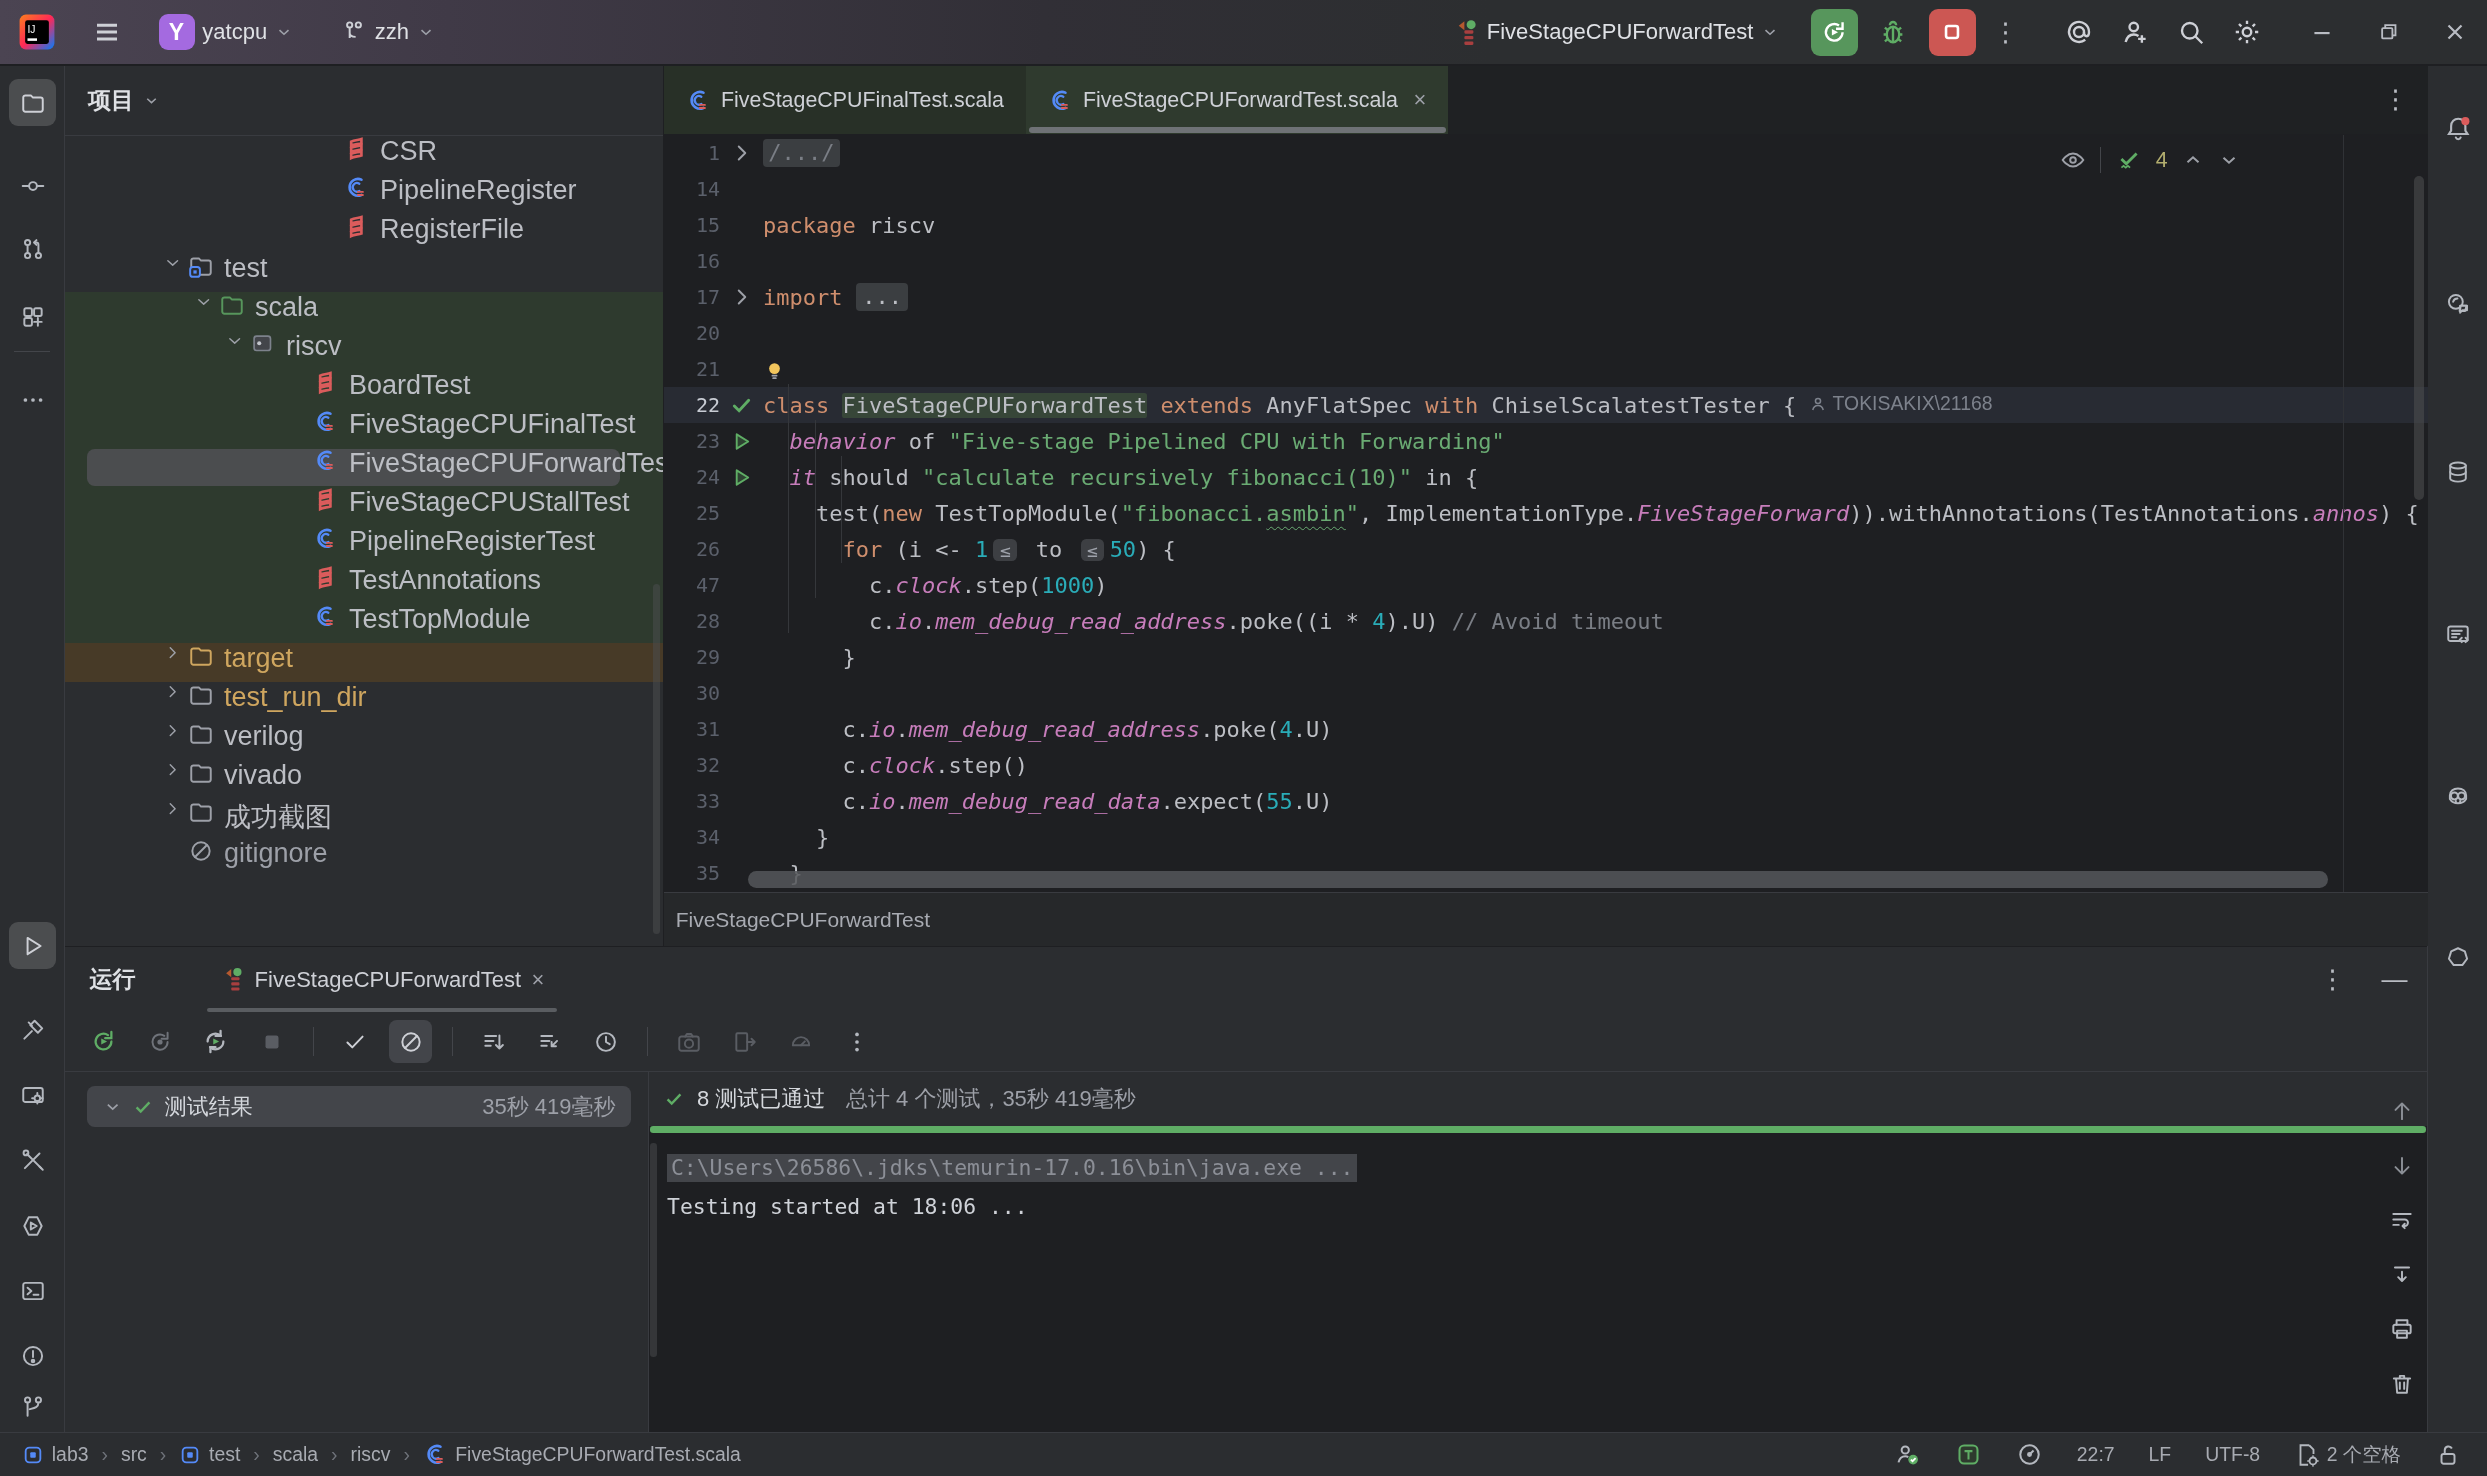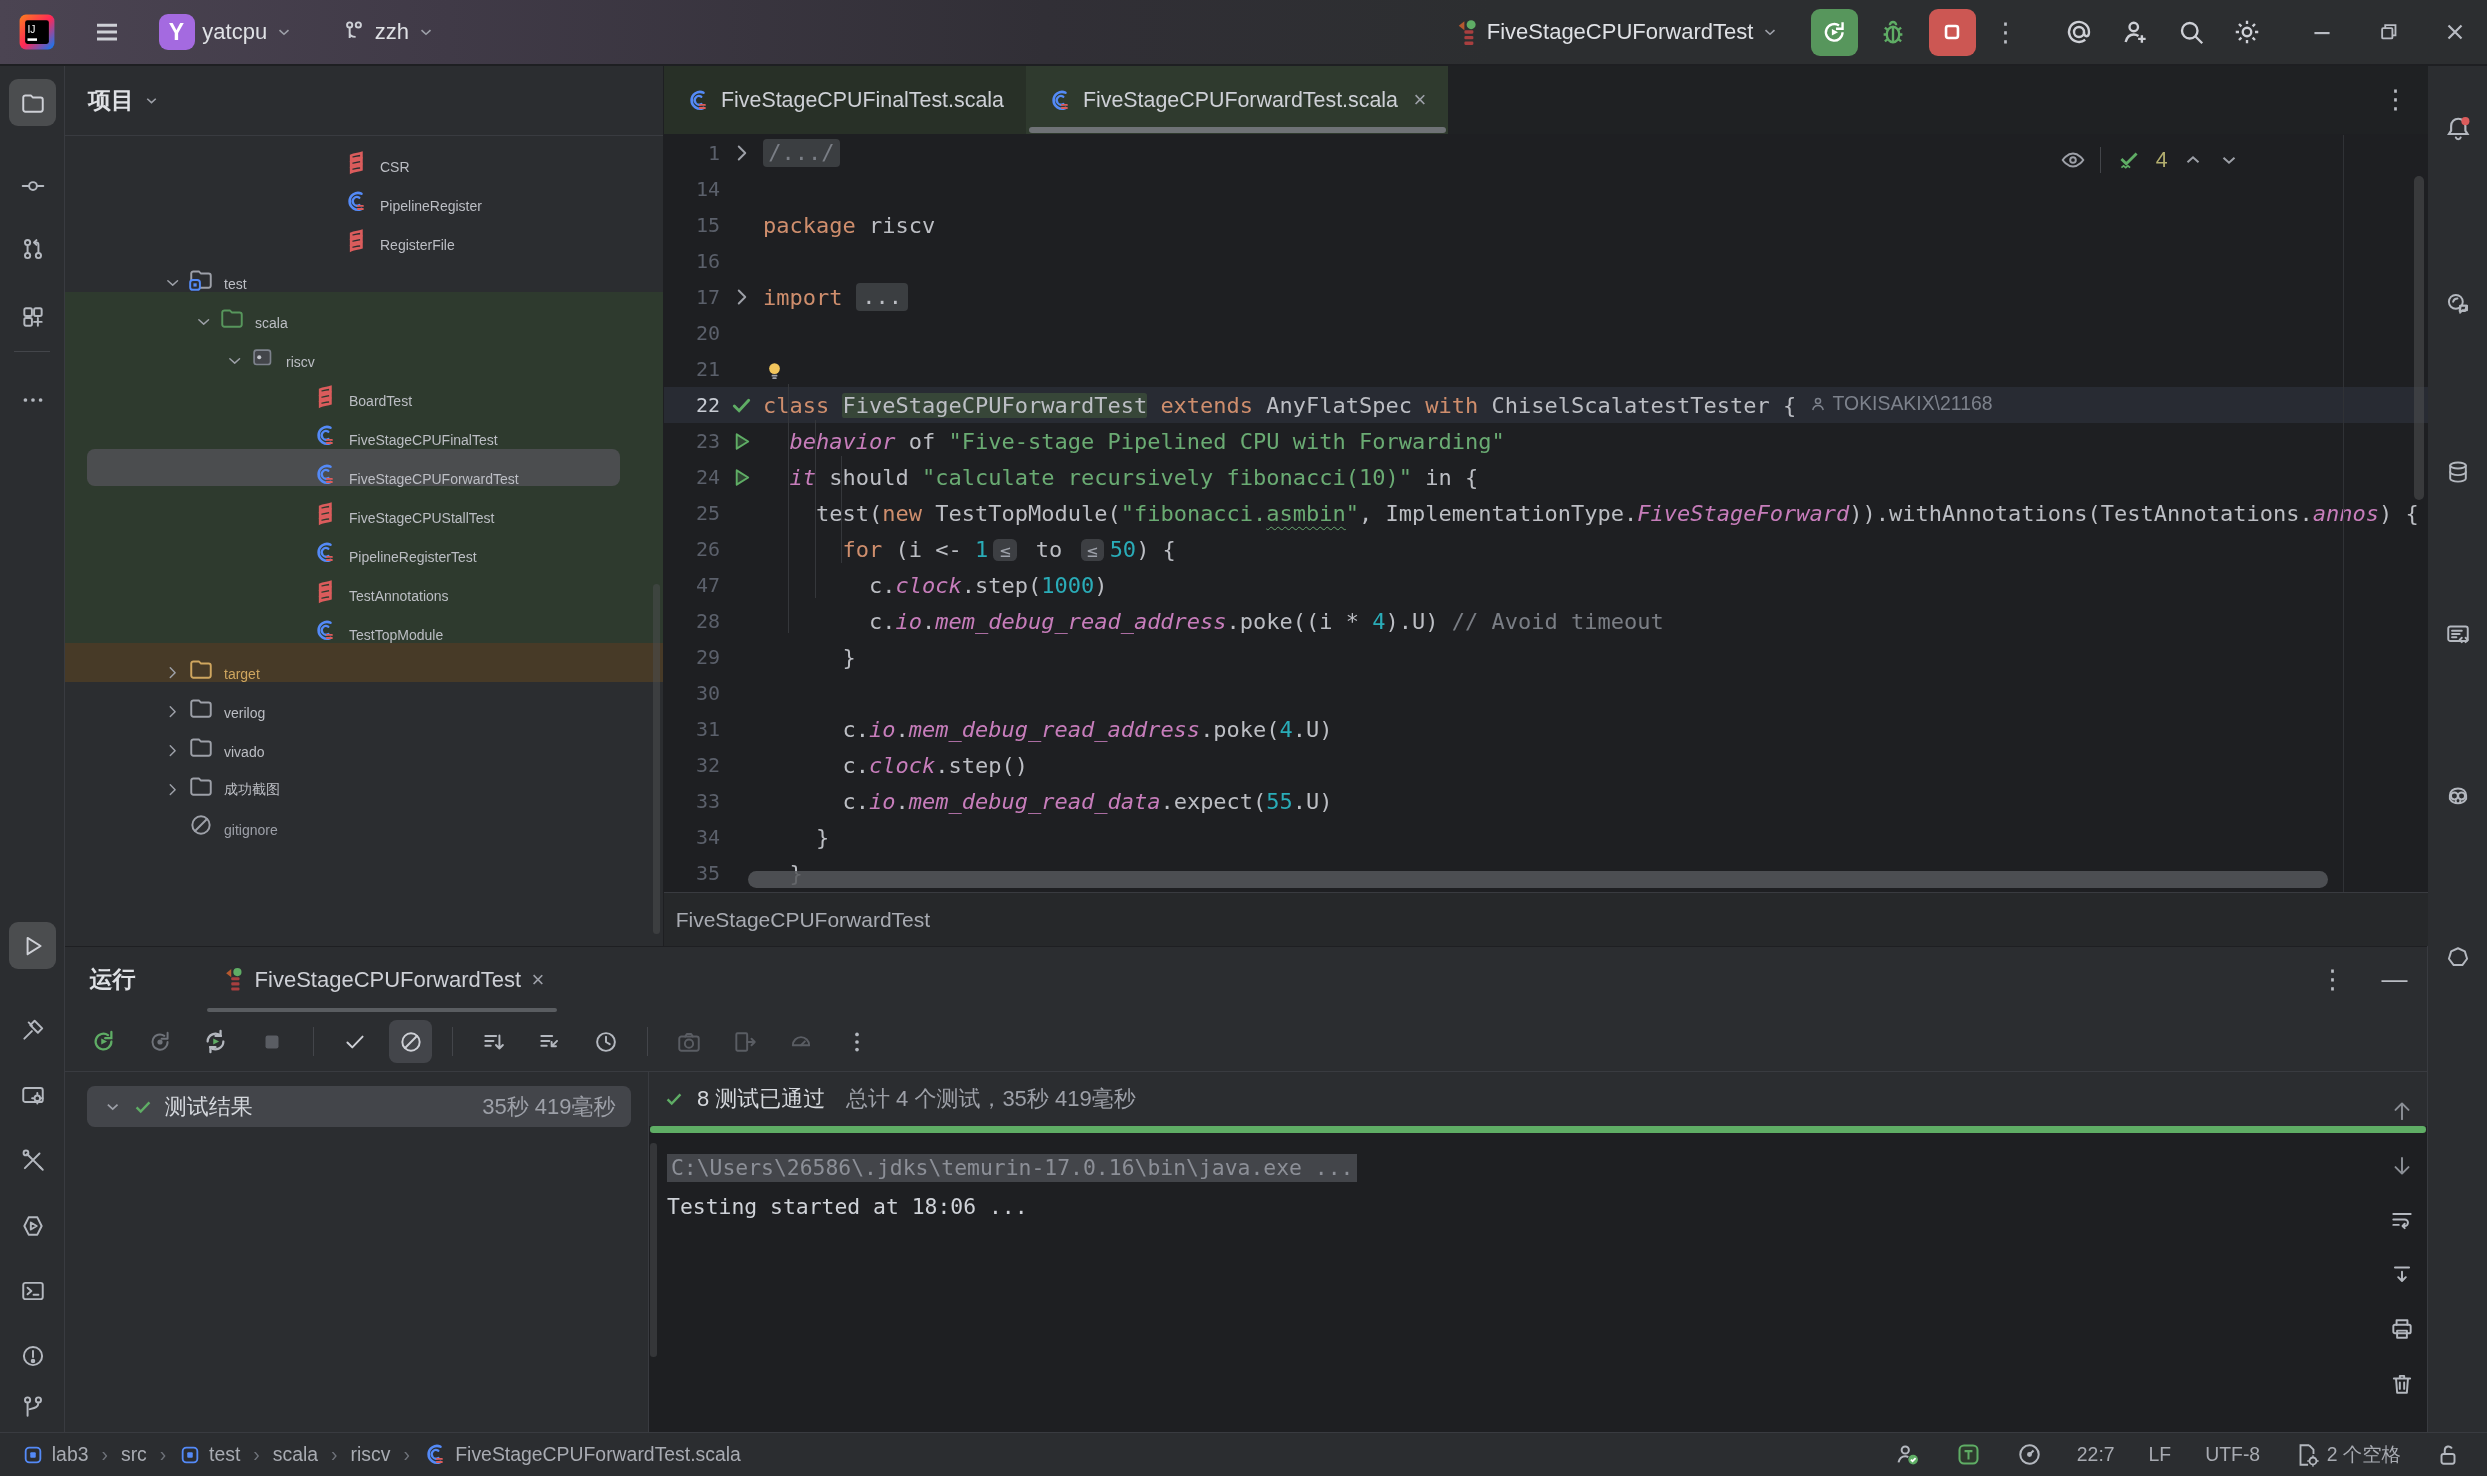--- a/index.html
+++ b/index.html
@@ -33,21 +33,21 @@
   
   #rightstripe { position:absolute; right:0; top:66px; width:60px; height:1367px; background:#2b2d30;
     border-left:0.6px solid #393b40; }
   #rightstripe .stripe-ic { left:6.5px; }
 
   
   #project { position:absolute; left:65px; top:66px; width:598px; height:880px; background:#2b2d30; overflow:hidden; }
   #proj-head { height:70px; display:flex; align-items:center; gap:9px; padding-left:23px;
     color:#dfe1e5; font-size:23px; font-weight:bold; border-bottom:0.6px solid #393b40; }
   #tree { position:relative; }
-  .trow { position:relative; height:39px; display:flex; align-items:flex-end; font-size:14px; color:#bcbec4; }
+  .trow { position:relative; height:39px; display:flex; align-items:flex-start; font-size:27px; color:#bcbec4; }
   .trow.green { background:#2e3a2e; }
   .trow.brown { background:#473a27; }
   .trow .selbox { position:absolute; left:22px; right:43px; top:1.3px; bottom:1.3px; background:#4b4d4f; border-radius:7.8px; }
   .trow .lbl { position:relative; margin-left:9px; white-space:nowrap; }
   .trow .chev { position:relative; width:28.5px; display:flex; justify-content:center; color:#9da0a8; flex:0 0 28.5px; }
   .trow .tic { position:relative; width:28.5px; flex:0 0 28.5px; display:flex; justify-content:center; }
   .trow.orange .lbl { color:#cfa65f; }
   .trow.dim .lbl { color:#9da0a8; }
   #tree-sb { position:absolute; right:2.6px; top:518px; width:7.8px; height:350px; background:#4b4d4f; opacity:.55; border-radius:3.9px; }
 
@@ -583,20 +583,34 @@
             <svg width="19.4" height="19.4" viewBox="0 0 24 24" fill="none" stroke="#9da0a8" stroke-width="1.8" stroke-linecap="round" stroke-linejoin="round">
               <path d="M9 6l6 6-6 6"></path>
             </svg>
           </span>
           <span class="tic">
             <svg width="26" height="26" viewBox="0 0 24 24" fill="none" stroke="#cfa65f" stroke-width="1.8" stroke-linecap="round" stroke-linejoin="round">
               <path d="M3 7c0-1.1.9-2 2-2h5l2 2h7a2 2 0 0 1 2 2v9a2 2 0 0 1-2 2H5a2 2 0 0 1-2-2z"></path>
             </svg>
           </span>
           <span class="lbl">target</span>
+        </div>
+        <div class="trow orange">
+          <span style="flex: 0 0 93px; position: relative;"></span>
+          <span class="chev">
+            <svg width="19.4" height="19.4" viewBox="0 0 24 24" fill="none" stroke="#9da0a8" stroke-width="1.8" stroke-linecap="round" stroke-linejoin="round">
+              <path d="M9 6l6 6-6 6"></path>
+            </svg>
+          </span>
+          <span class="tic">
+            <svg width="26" height="26" viewBox="0 0 24 24" fill="none" stroke="#9da0a8" stroke-width="1.8" stroke-linecap="round" stroke-linejoin="round">
+              <path d="M3 7c0-1.1.9-2 2-2h5l2 2h7a2 2 0 0 1 2 2v9a2 2 0 0 1-2 2H5a2 2 0 0 1-2-2z"></path>
+            </svg>
+          </span>
+          <span class="lbl">test_run_dir</span>
         </div>
         <div class="trow">
           <span style="flex: 0 0 93px; position: relative;"></span>
           <span class="chev">
             <svg width="19.4" height="19.4" viewBox="0 0 24 24" fill="none" stroke="#9da0a8" stroke-width="1.8" stroke-linecap="round" stroke-linejoin="round">
               <path d="M9 6l6 6-6 6"></path>
             </svg>
           </span>
           <span class="tic">
             <svg width="26" height="26" viewBox="0 0 24 24" fill="none" stroke="#9da0a8" stroke-width="1.8" stroke-linecap="round" stroke-linejoin="round">

